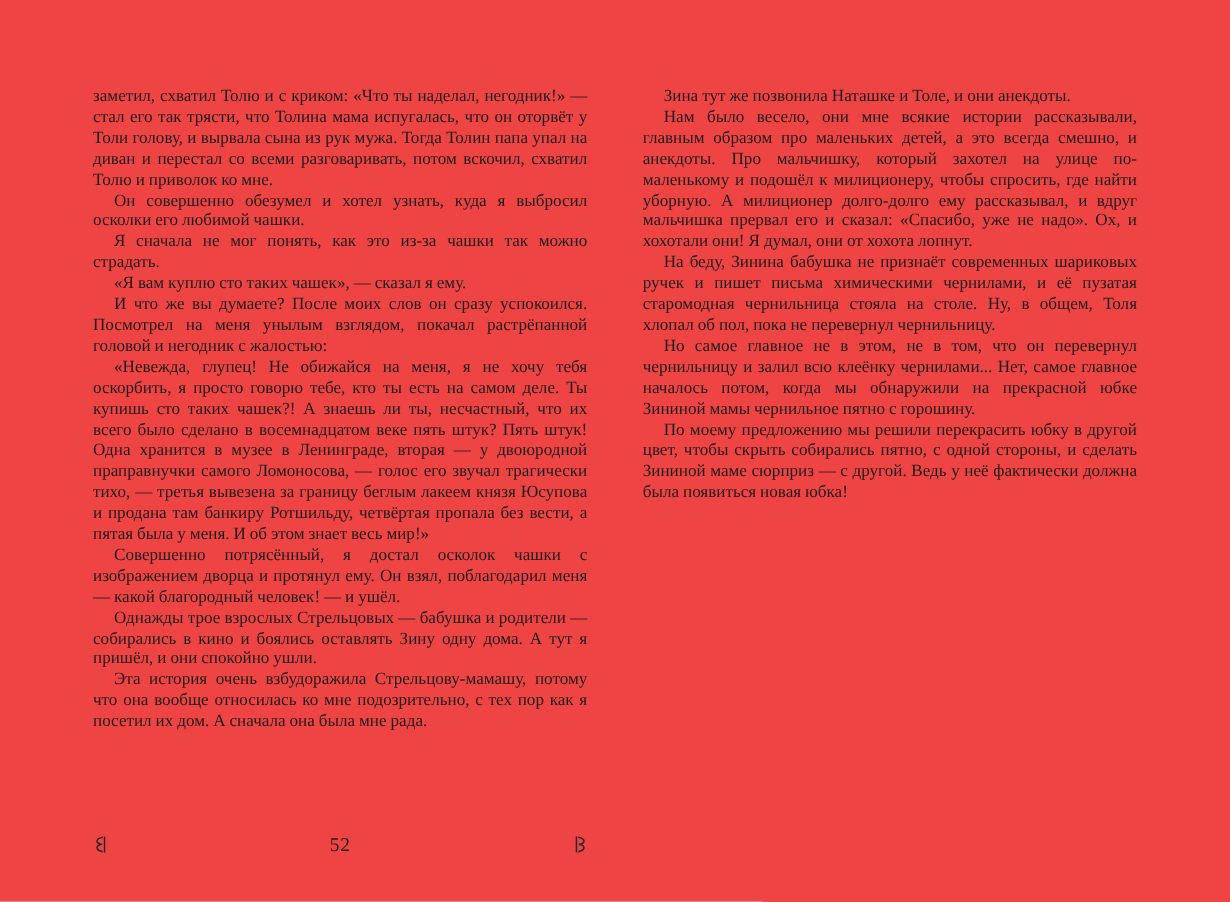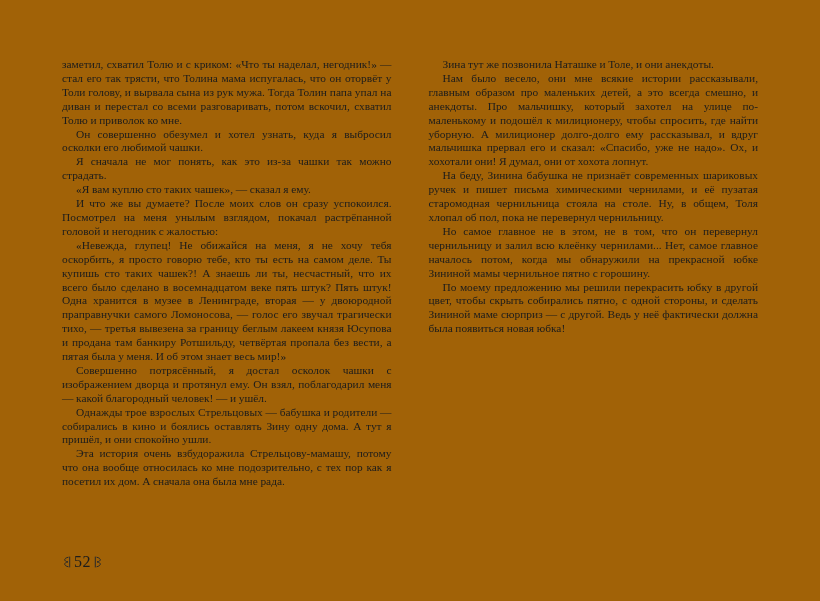--- a/index.html
+++ b/index.html
@@ -14,21 +14,21 @@
     font-family: "Liberation Serif", "DejaVu Serif", serif;
     color: #1c1c1c;
   }
   .spread {
     box-sizing: border-box;
     width: 820px;
     height: 601px;
     padding: 58px 62px 0 62px;
     display: flex;
     gap: 37px;
-    background: #a16207;
+    background: #ef4444;
   }
   .page {
     position: relative;
     width: 330px;
     height: 543px;
   }
   .page-text {
     font-size: 11.4px;
     line-height: 13.9px;
     text-align: justify;
@@ -42,24 +42,24 @@
   }
   .para.no-indent {
     text-indent: 0;
   }
   .page-footer {
     position: absolute;
     left: 0;
     right: 0;
     bottom: 30px;
     display: flex;
-    justify-content: flex-start;
+    justify-content: space-between;
     align-items: center;
-    gap: 3px;
-    font-size: 16px;
+    gap: 15px;
+    font-size: 13px;
     color: #1c1c1c;
   }
   .orn {
     display: inline-flex;
     align-items: center;
   }
   .orn.flip svg {
     transform: scaleX(-1);
   }
   .pagenum {

